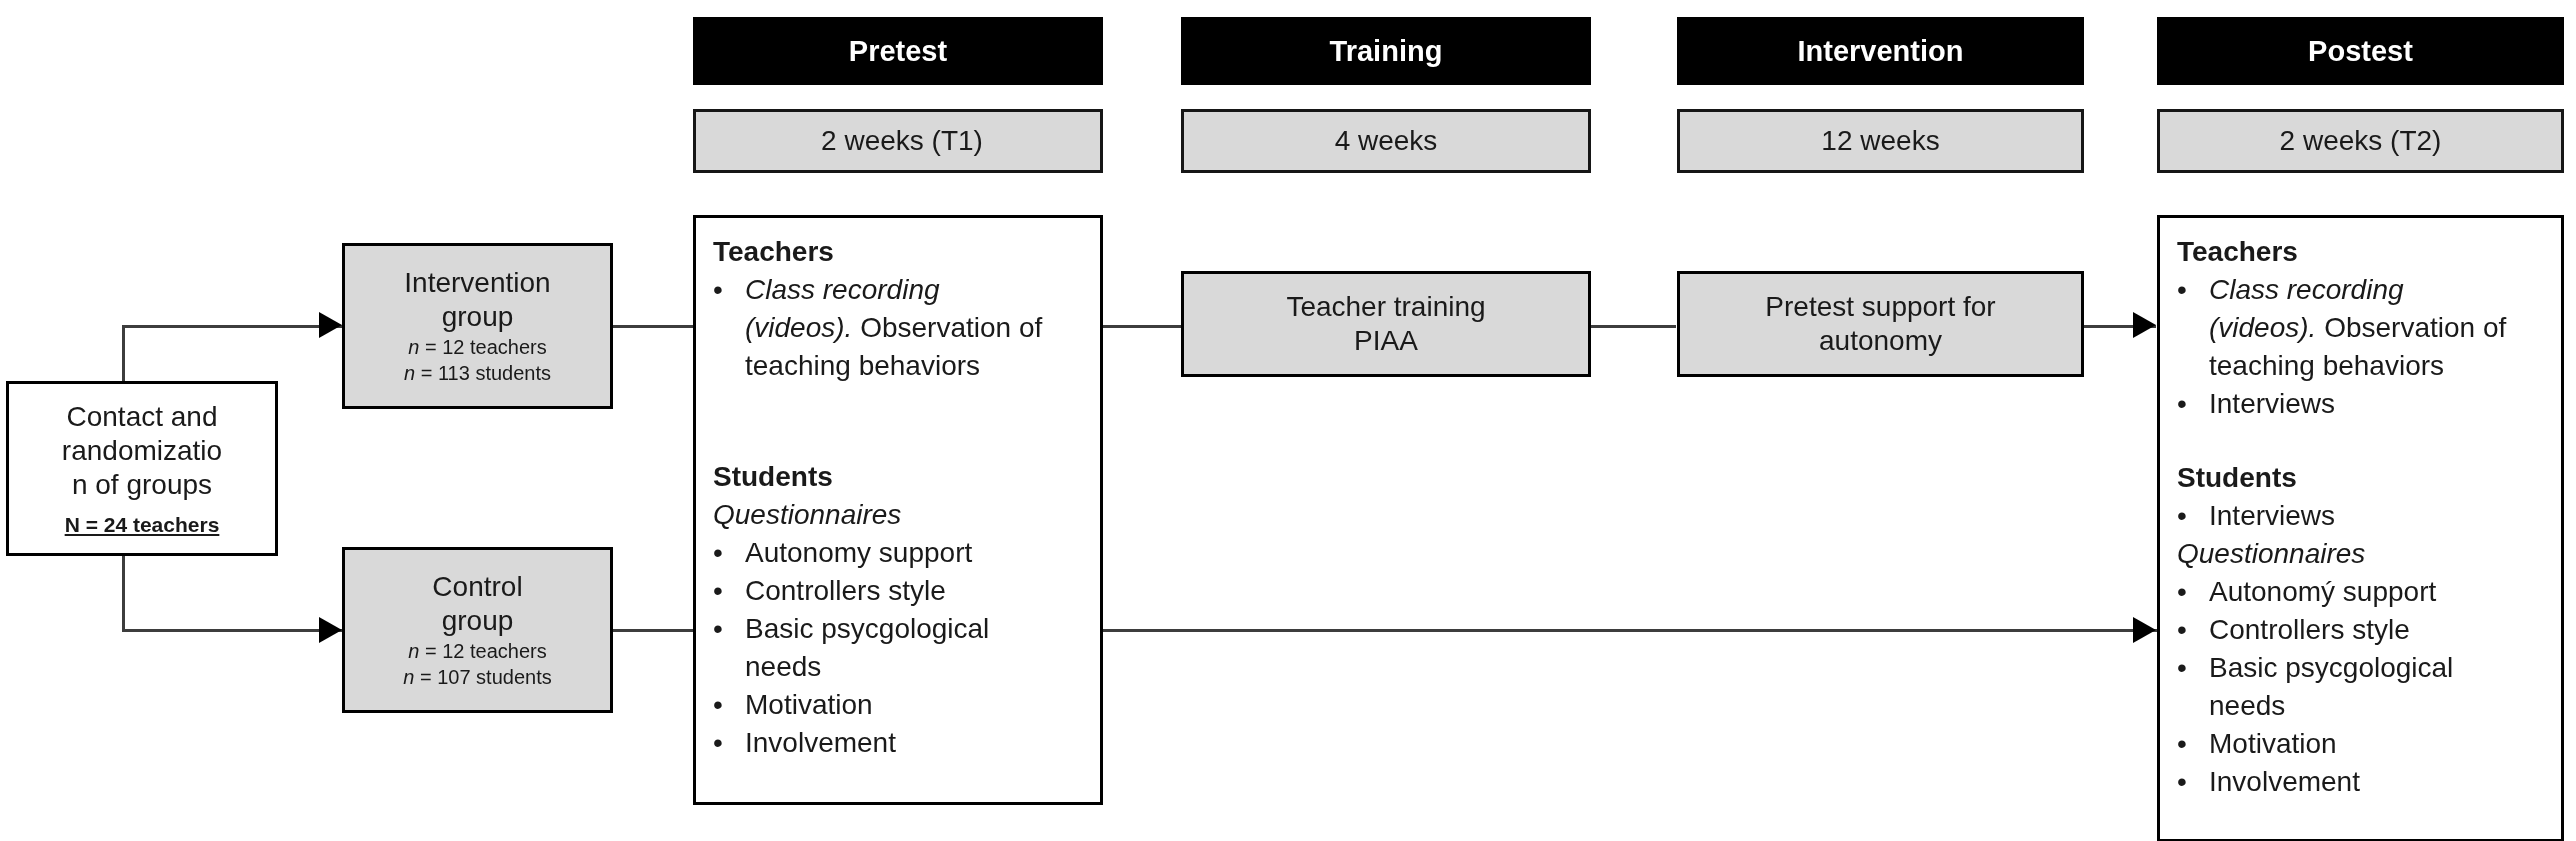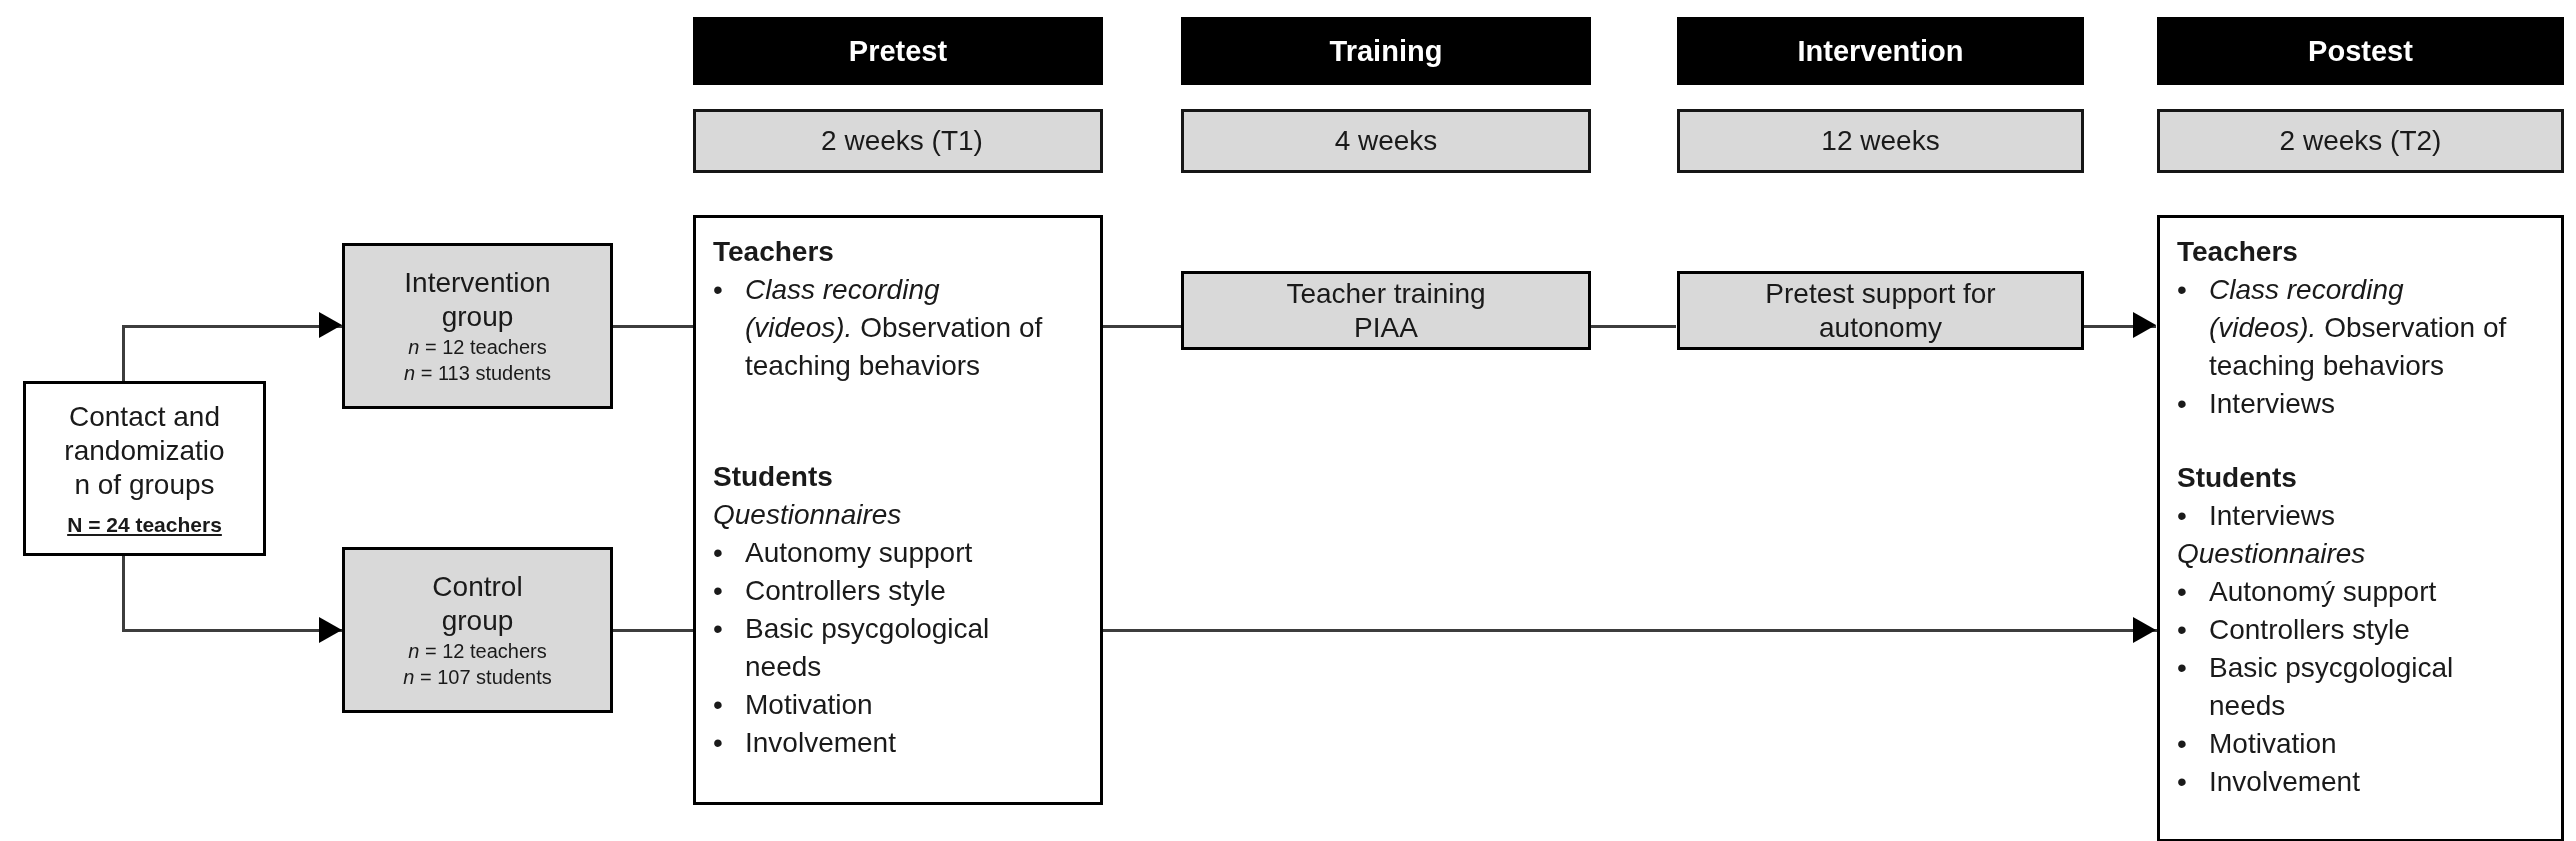--- a/index.html
+++ b/index.html
@@ -42,28 +42,28 @@
     font-size: 28px; color: #1a1a1a;
   }
   .graybox {
     background: #d9d9d9; border: 3.7px solid #000000;
     font-size: 28px; line-height: 34px;
   }
   .whitebox {
     background: #ffffff; border: 3.1px solid #000000;
   }
 
-  .contact { left: 23px; top: 381px; width: 243px; height: 175px; font-size: 28px; line-height: 34px; text-align: right; }
+  .contact { left: 6px; top: 381px; width: 272px; height: 175px; font-size: 28px; line-height: 34px; text-align: right; }
   .contact .nlabel { font-size: 21px; font-weight: bold; margin-top: 11px; line-height: 24.6px; text-decoration: underline; }
 
   .group { left: 342px; width: 271px; height: 166px; }
   .group .nline { font-size: 20px; line-height: 26.4px; }
   .group .nline:first-of-type { margin-top: 6.2px; }
 
-  .mid { top: 271px; height: 79px; }
+  .mid { top: 271px; height: 106px; }
 
   .content {
     top: 203px;
     align-items: flex-start; justify-content: flex-start; text-align: left;
     padding: 14.8px 11px 12.3px 17px;
     font-size: 28px; line-height: 38px; margin-top: 12px;
   }
   .content .heading { font-weight: bold; }
   .content .ital { font-style: italic; }
   .bullet { display: flex; align-items: flex-start; }

